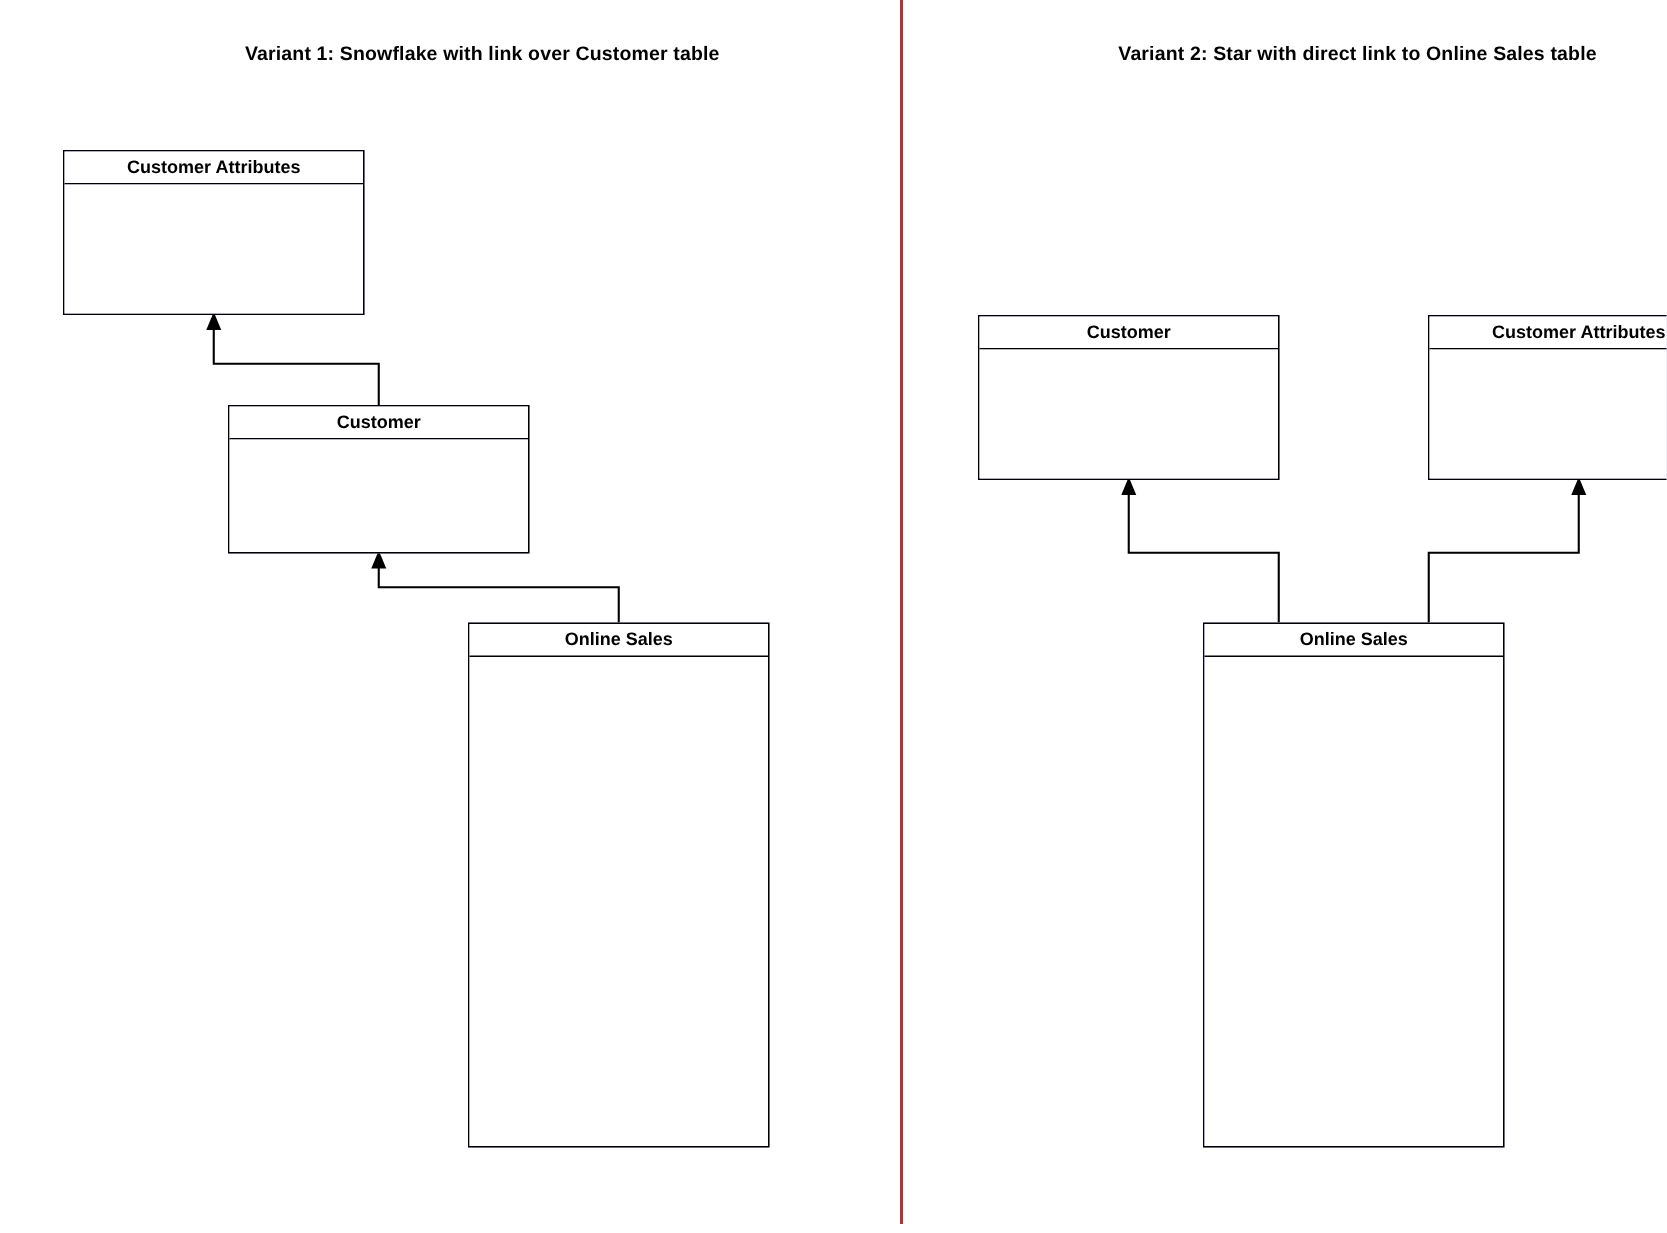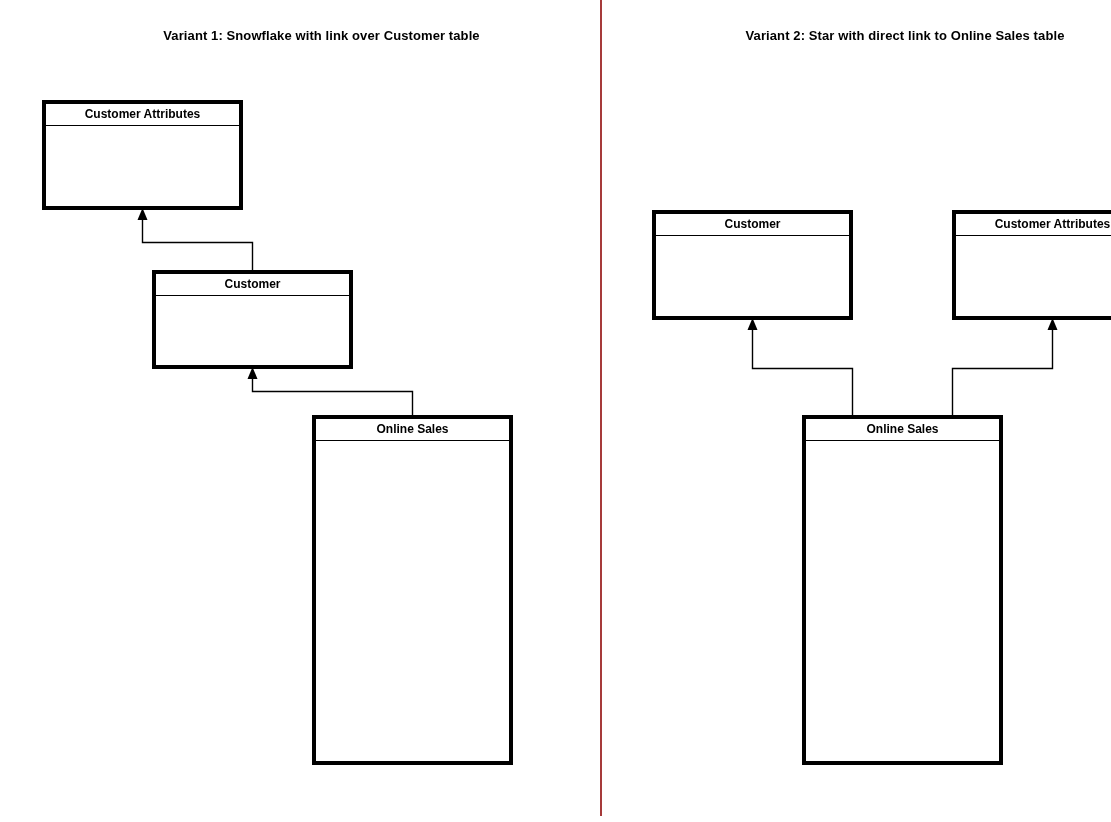--- a/index.html
+++ b/index.html
@@ -55,21 +55,21 @@
     top: 0px;
     width: 2px;
     height: 816px;
     background: #a63a3a;
   }
 
   
   .entity-box {
     position: absolute;
     box-sizing: border-box;
-    border: 4px solid #000000;
+    border: 1px solid #000000;
     background: #c4b5fd;
     display: flex;
     flex-direction: column;
   }
   .entity-header {
     box-sizing: border-box;
     height: 22px;
     line-height: 21px;
     border-bottom: 1px solid #000000;
     text-align: center;

